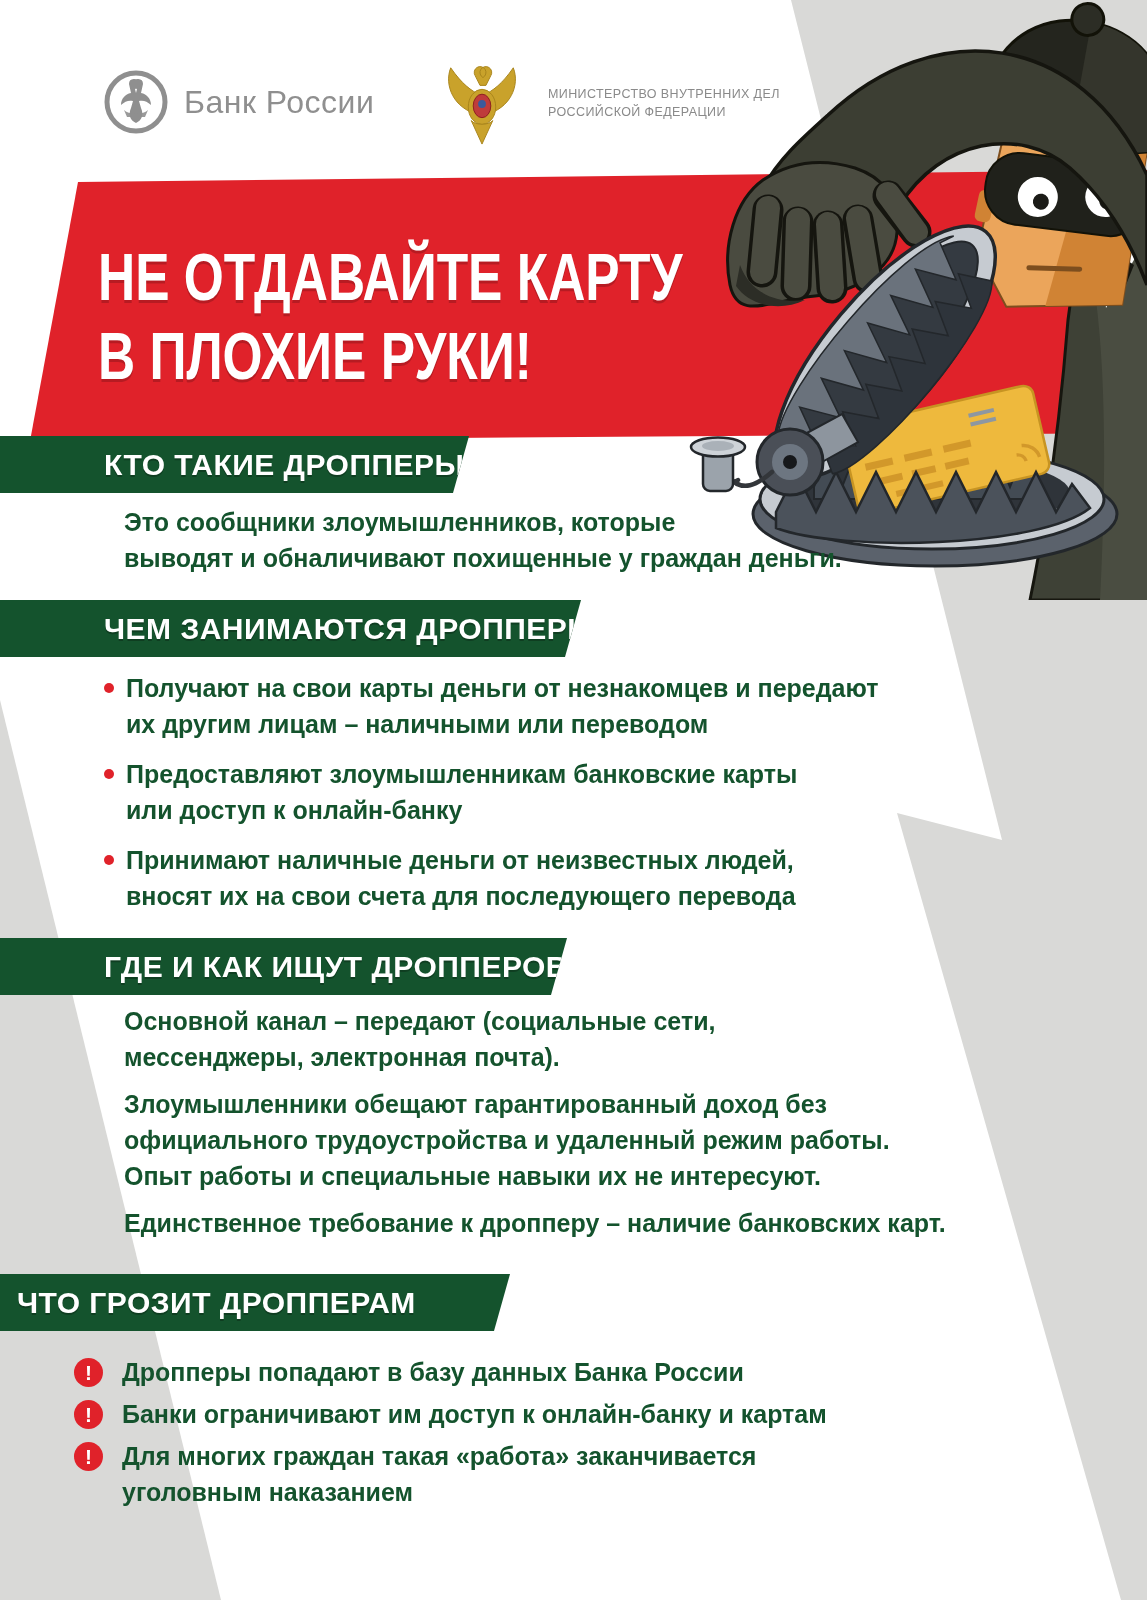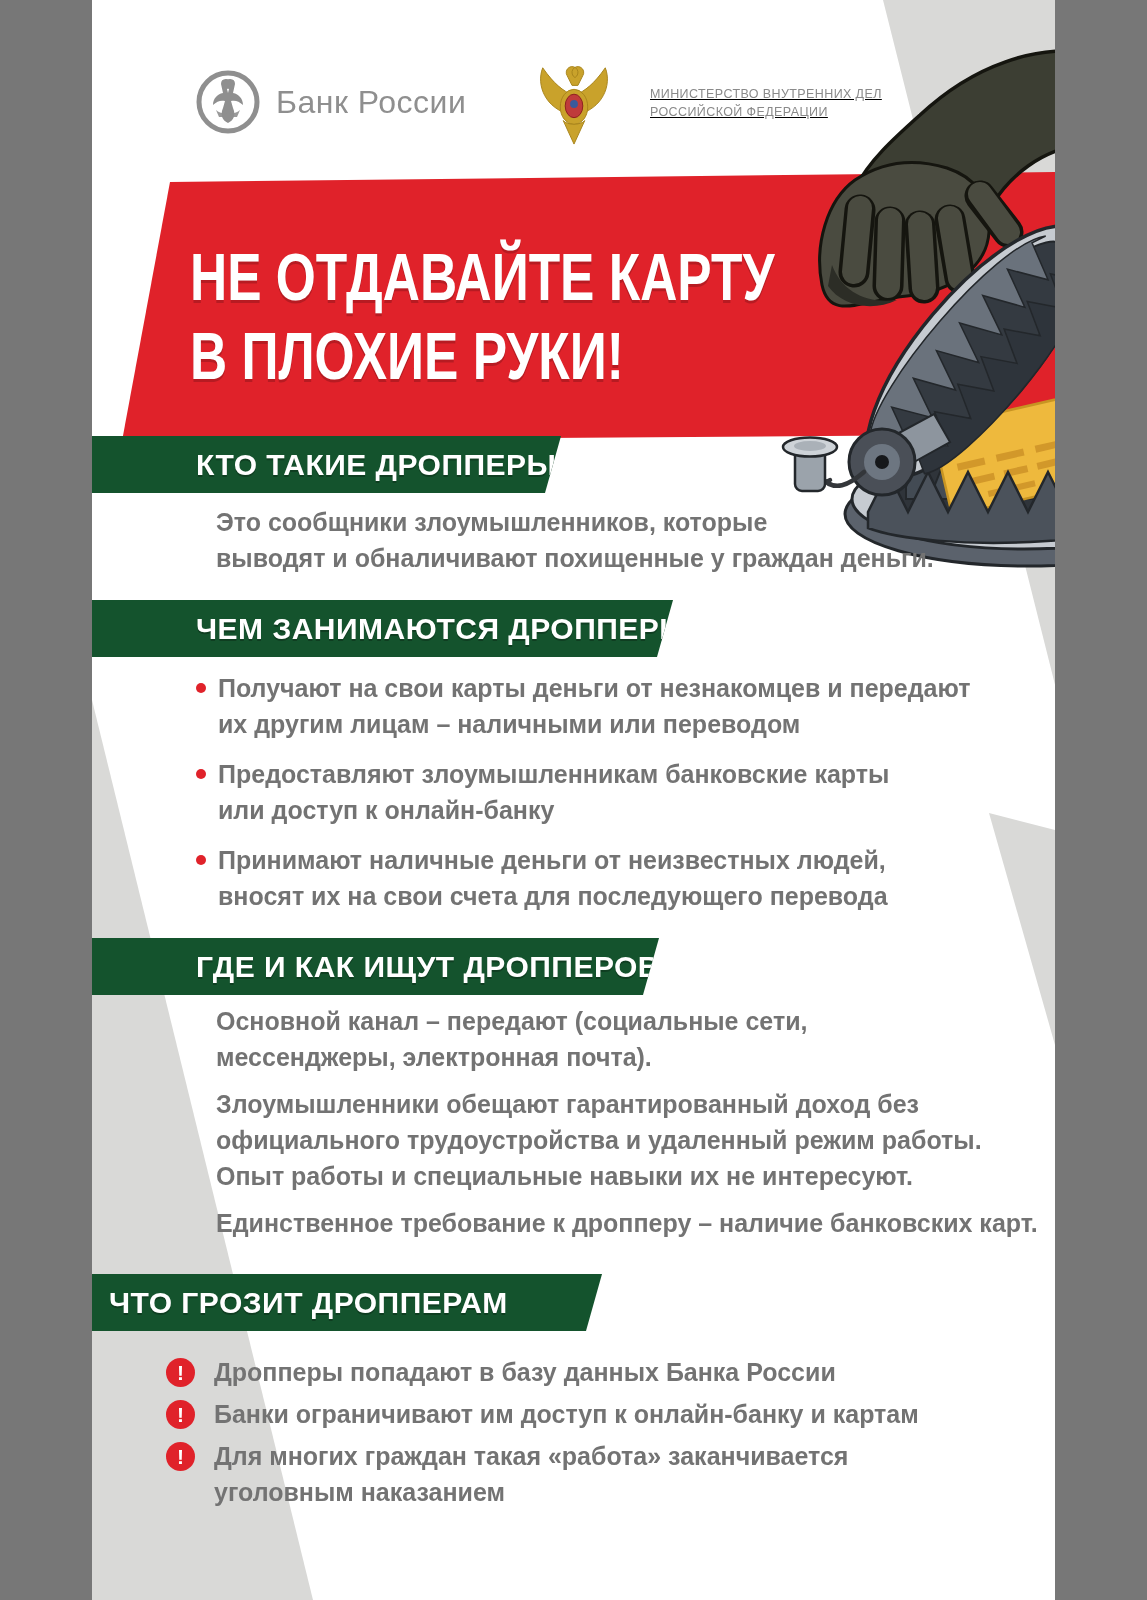--- a/index.html
+++ b/index.html
@@ -1,27 +1,27 @@
 <!DOCTYPE html>
 <html><head>
 <meta charset="utf-8">
 <style>
   html,body{margin:0;padding:0;background:#777;}
   .poster{
-    position:relative;width:963px;height:1600px;margin:0 auto;
+    position:relative;width:1147px;height:1600px;margin:0 auto;
     background:#ffffff;overflow:hidden;
     font-family:"Liberation Sans","DejaVu Sans",sans-serif;
   }
   .abs{position:absolute;}
   svg{display:block;}
 
   
   .hdr-cbr{left:104px;top:70px;display:flex;align-items:center;gap:16px;}
   .hdr-cbr-text{font-size:32px;color:#8f8f8f;letter-spacing:.5px;}
-  .hdr-mvd{left:438px;top:56px;display:flex;align-items:center;gap:32px;text-decoration:underline;}
+  .hdr-mvd{left:438px;top:56px;display:flex;align-items:center;gap:22px;}
   .hdr-mvd-text{font-size:12.5px;line-height:18px;color:#8a8a8a;letter-spacing:.4px;}
 
   
   .title{
     left:98px;top:238px;color:#ffffff;font-weight:700;font-size:66px;line-height:79px;
     transform:scaleX(.78);transform-origin:left top;white-space:nowrap;
     text-shadow:0 3px 0 rgba(0,0,0,.18);
   }
 
   
@@ -30,21 +30,21 @@
     font-weight:700;font-size:30px;line-height:57px;letter-spacing:.5px;
     padding-left:104px;box-sizing:border-box;white-space:nowrap;
     clip-path:polygon(0 0,100% 0,calc(100% - 16px) 100%,0 100%);
     text-shadow:0 2px 0 rgba(0,0,0,.25);
   }
   .band1{top:436px;width:469px;}
   .band2{top:600px;width:581px;}
   .band3{top:938px;width:567px;text-align:center;}
   .band4{top:1274px;width:510px;padding-left:17px;}
 
-  .body-text{color:#737373;font-weight:700;font-size:25px;line-height:36px;}
+  .body-text{color:#14532d;font-weight:700;font-size:25px;line-height:36px;}
   .pre{white-space:pre-line;}
 
   .sec1-text{left:124px;top:504px;width:800px;}
 
   .bullets{left:104px;top:670px;width:860px;}
   .bullet{display:flex;margin:0 0 14px 0;}
   .bullet-dot{flex:0 0 10px;width:10px;height:10px;border-radius:50%;background:#e0222a;margin:13px 12px 0 0;}
 
   .where{left:124px;top:1003px;width:880px;}
   .where p{margin:0 0 11px 0;}

